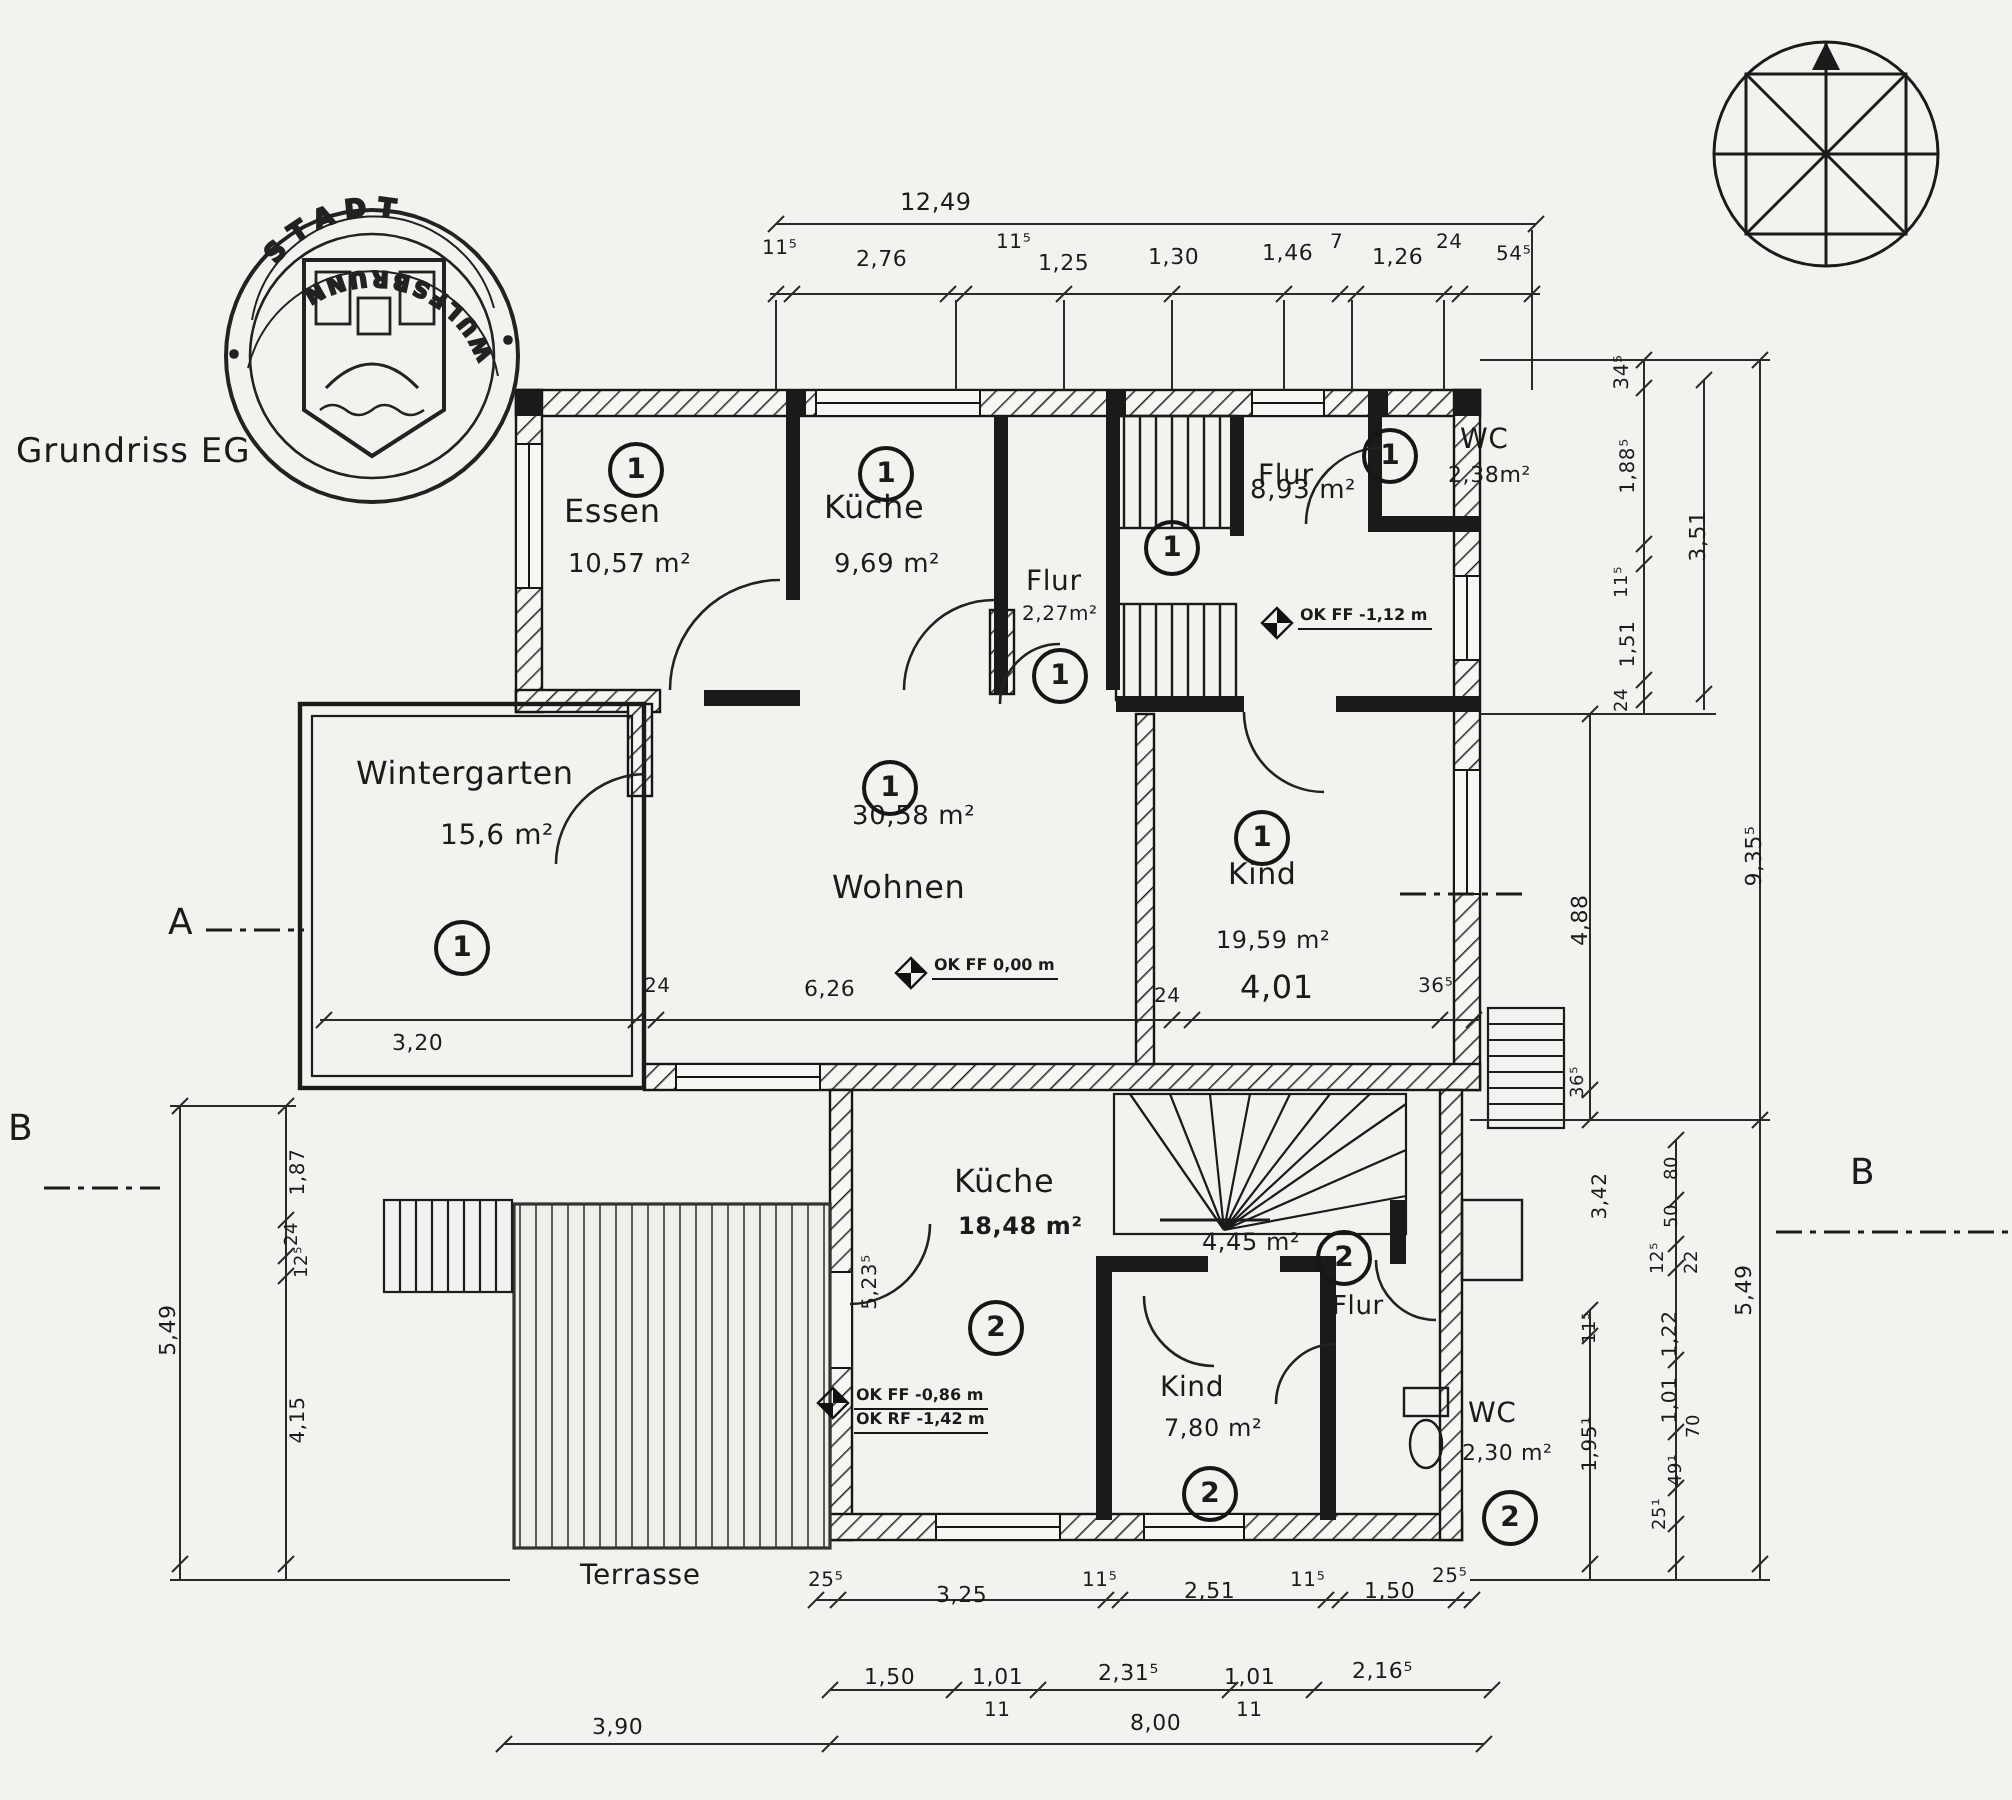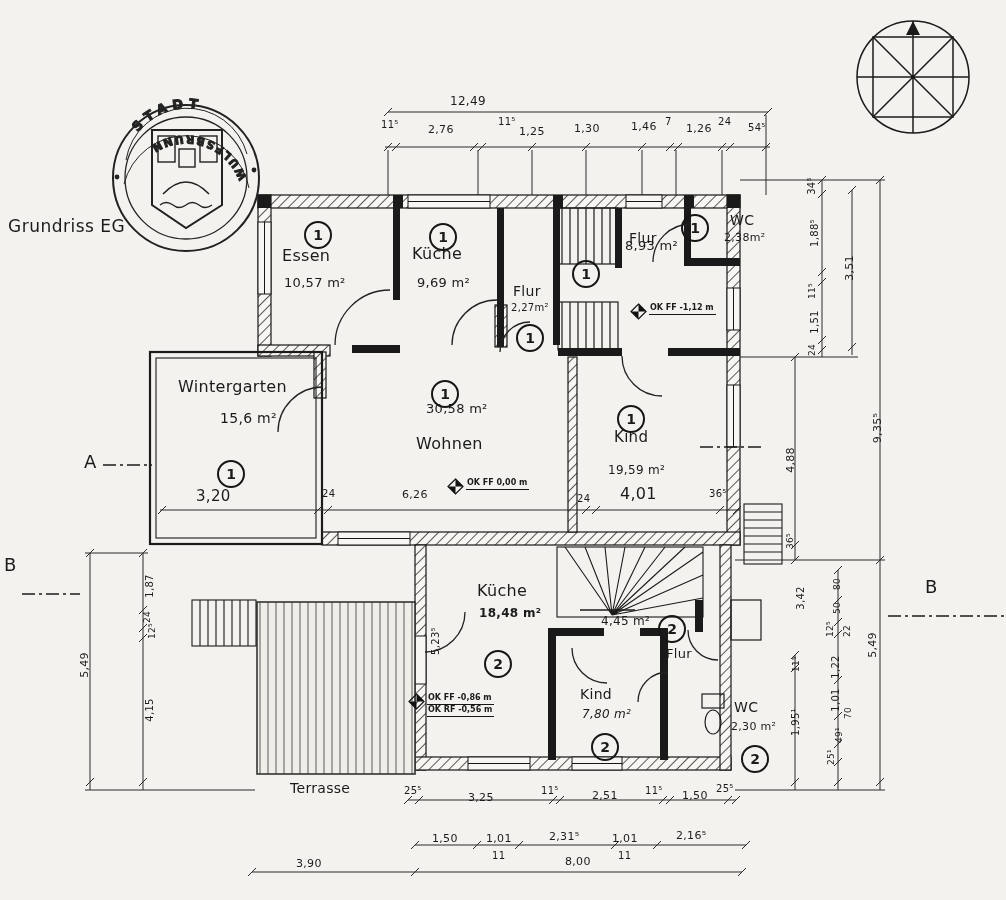--- a/index.html
+++ b/index.html
@@ -223,36 +223,36 @@
       <span class="lbl" style="left: 220px; top: 411px; font-size: 14px;">15,6 m²</span>
       <span class="lbl" style="left: 426px; top: 402px; font-size: 13px;">30,58 m²</span>
       <span class="lbl" style="left: 416px; top: 436px; font-size: 16px;">Wohnen</span>
       <span class="lbl" style="left: 614px; top: 430px; font-size: 15px;">Kind</span>
       <span class="lbl" style="left: 608px; top: 464px; font-size: 12px;">19,59 m²</span>
       <span class="lbl" style="left: 477px; top: 583px; font-size: 16px;">Küche</span>
       <span class="lbl" style="left: 479px; top: 607px; font-size: 12px; font-weight: bold;">18,48 m²</span>
       <span class="lbl" style="left: 601px; top: 615px; font-size: 12px;">4,45 m²</span>
       <span class="lbl" style="left: 666px; top: 647px; font-size: 13px;">Flur</span>
       <span class="lbl" style="left: 580px; top: 687px; font-size: 14px;">Kind</span>
-      <span class="lbl" style="left: 582px; top: 708px; font-size: 12px; font-style: italic;">7,80 m²</span>
+      <span class="lbl" style="left: 582px; top: 708px; font-size: 12px;">7,80 m²</span>
       <span class="lbl" style="left: 734px; top: 700px; font-size: 14px;">WC</span>
       <span class="lbl" style="left: 731px; top: 721px; font-size: 11px;">2,30 m²</span>
       <span class="lbl" style="left: 290px; top: 781px; font-size: 14px;">Terrasse</span>
       <span class="lbl" style="left: 450px; top: 95px; font-size: 12px;">12,49</span>
       <span class="lbl" style="left: 381px; top: 120px; font-size: 10px;">11⁵</span>
       <span class="lbl" style="left: 428px; top: 124px; font-size: 11px;">2,76</span>
       <span class="lbl" style="left: 498px; top: 117px; font-size: 10px;">11⁵</span>
       <span class="lbl" style="left: 519px; top: 126px; font-size: 11px;">1,25</span>
       <span class="lbl" style="left: 574px; top: 123px; font-size: 11px;">1,30</span>
       <span class="lbl" style="left: 631px; top: 121px; font-size: 11px;">1,46</span>
       <span class="lbl" style="left: 665px; top: 117px; font-size: 10px;">7</span>
       <span class="lbl" style="left: 686px; top: 123px; font-size: 11px;">1,26</span>
       <span class="lbl" style="left: 718px; top: 117px; font-size: 10px;">24</span>
       <span class="lbl" style="left: 748px; top: 123px; font-size: 10px;">54⁵</span>
-      <span class="lbl" style="left: 196px; top: 489px; font-size: 15px;">3,20</span>
+      <span class="lbl" style="left: 196px; top: 516px; font-size: 11px;">3,20</span>
       <span class="lbl" style="left: 322px; top: 489px; font-size: 10px;">24</span>
       <span class="lbl" style="left: 402px; top: 489px; font-size: 11px;">6,26</span>
       <span class="lbl" style="left: 577px; top: 494px; font-size: 10px;">24</span>
       <span class="lbl" style="left: 620px; top: 486px; font-size: 16px;">4,01</span>
       <span class="lbl" style="left: 709px; top: 489px; font-size: 10px;">36⁵</span>
       <span class="lbl" style="left: 404px; top: 786px; font-size: 10px;">25⁵</span>
       <span class="lbl" style="left: 468px; top: 792px; font-size: 11px;">3,25</span>
       <span class="lbl" style="left: 541px; top: 786px; font-size: 10px;">11⁵</span>
       <span class="lbl" style="left: 592px; top: 790px; font-size: 11px;">2,51</span>
       <span class="lbl" style="left: 645px; top: 786px; font-size: 10px;">11⁵</span>
@@ -325,17 +325,17 @@
           <div>OK FF -1,12 m</div>
         </div>
       </div>
       <div class="level" style="left: 408px; top: 693px;">
         <svg width="17" height="17">
           <path d="M8.5,1 L16,8.5 L8.5,16 L1,8.5 Z" fill="none" stroke="#111" stroke-width="1.2"></path>
           <path d="M8.5,1 L16,8.5 L8.5,8.5 Z M8.5,16 L1,8.5 L8.5,8.5 Z" fill="#111"></path>
         </svg>
         <div class="txt">
           <div>OK FF -0,86 m</div>
-          <div>OK RF -0,56 m</div>
+          <div>OK RF -1,42 m</div>
         </div>
       </div>
     </div>
 </div>
 
 </body></html>

